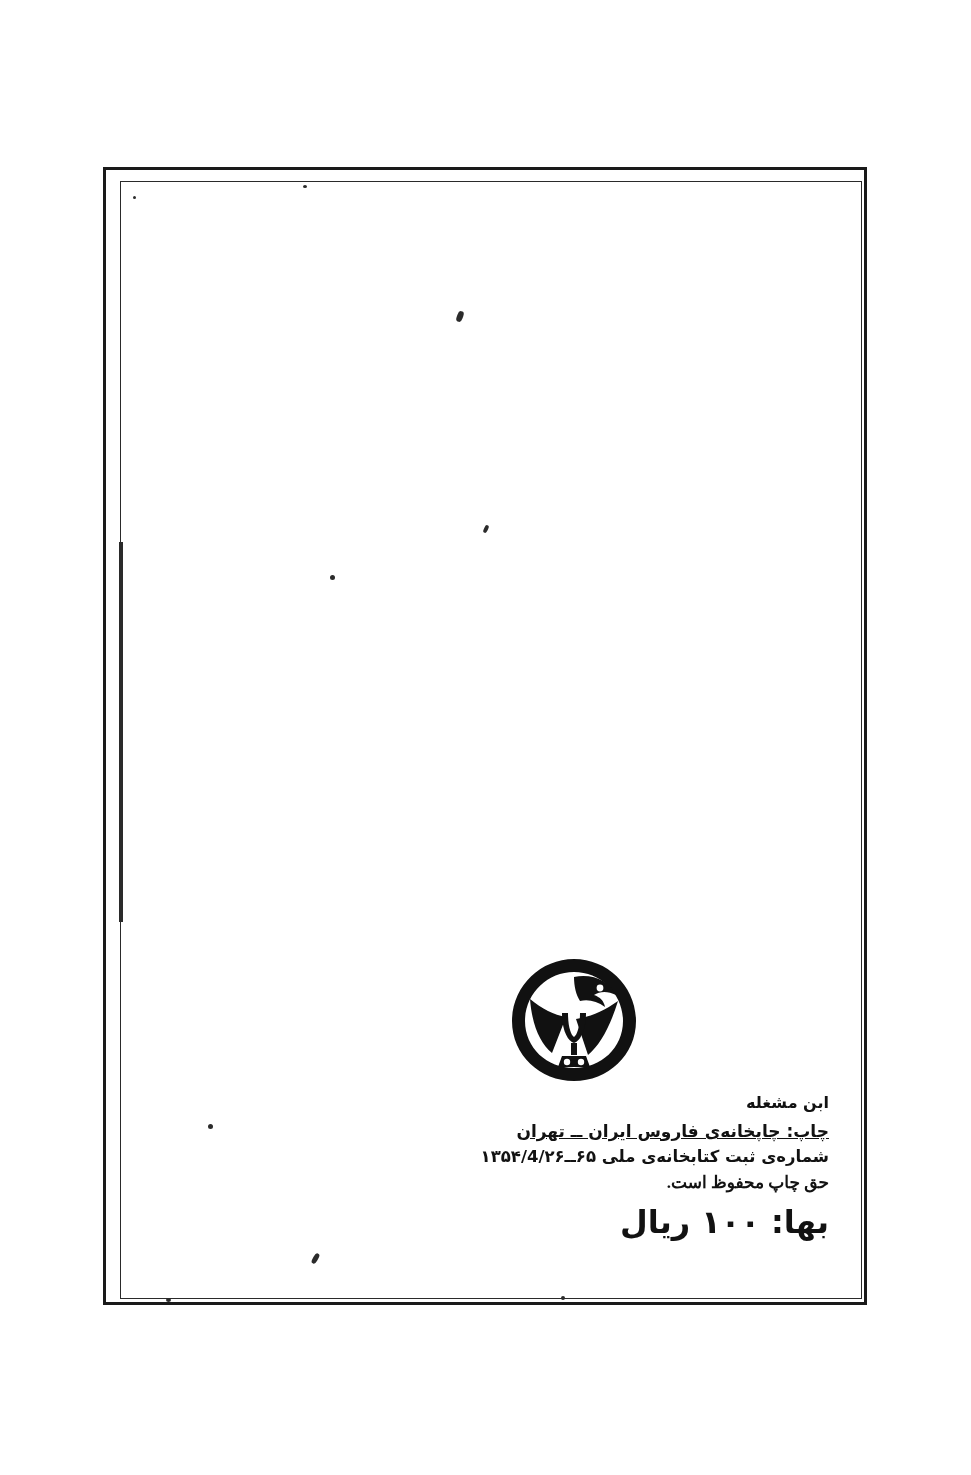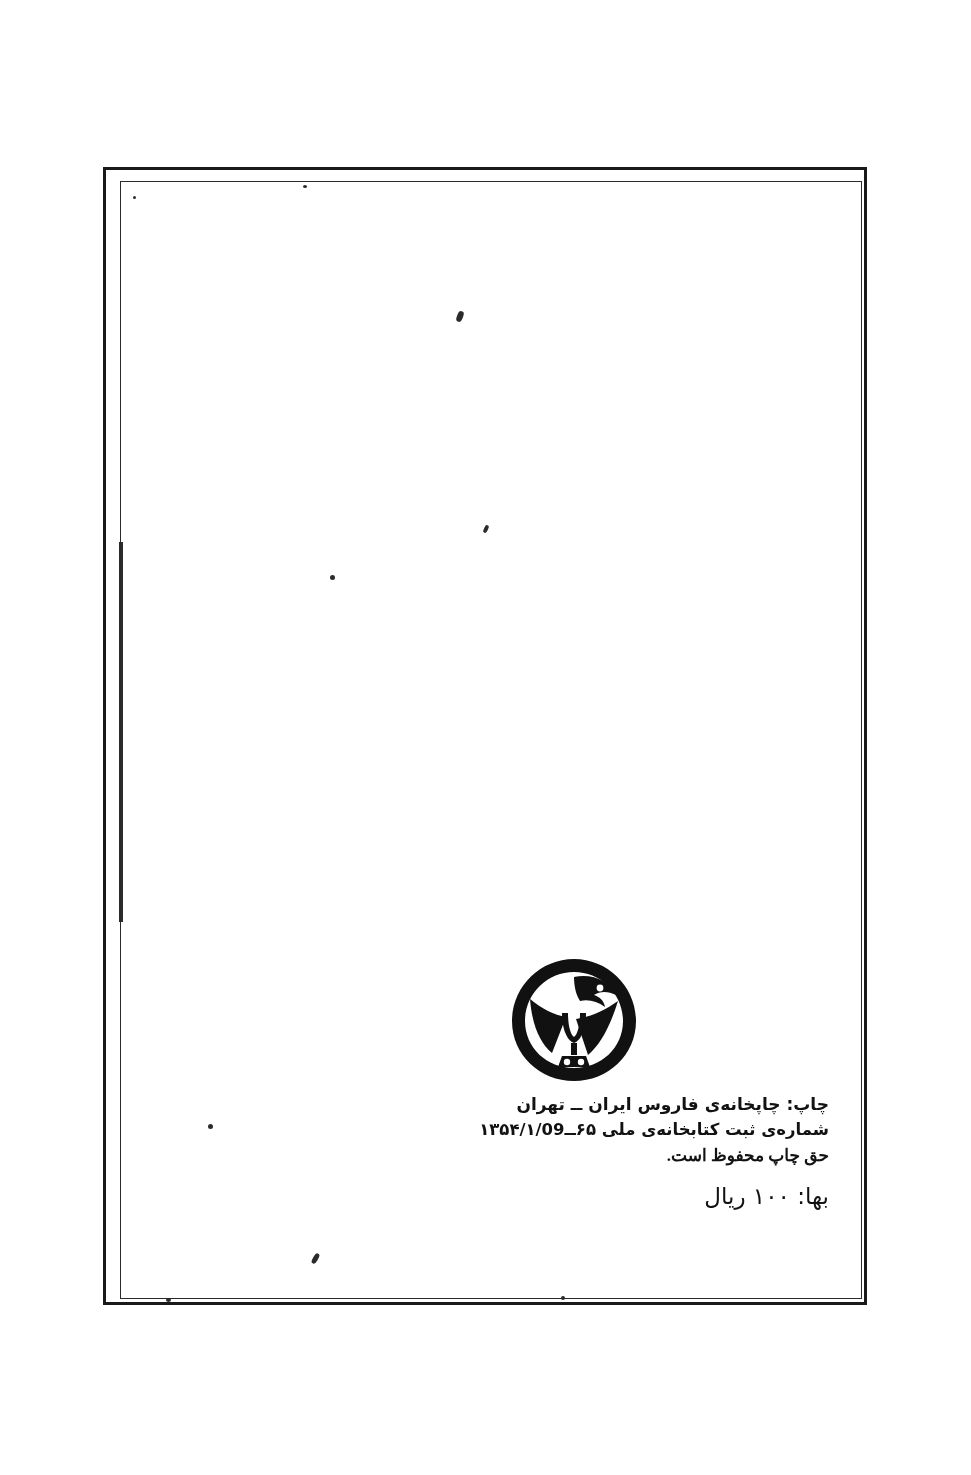--- a/index.html
+++ b/index.html
@@ -88,32 +88,33 @@
     line-height: 1.55;
     white-space: nowrap;
     letter-spacing: 0px;
   }
   .author-line {
     font-size: 16px;
     margin-bottom: 2px;
   }
   .imprint-line {
     font-size: 17px;
+    text-decoration: underline;
   }
   .registry-line {
     font-size: 16.5px;
   }
   .rights-line {
     font-size: 17px;
     font-family: Liberation Serif, serif;
   }
   .price-line {
-    font-size: 23px;
-    font-weight: 400;
-    margin-top: 10px;
+    font-size: 32px;
+    font-weight: 700;
+    margin-top: 2px;
   }
 </style>
 </head>
 <body>
 
 <div id="page-scan">
 
   <div class="frame-outer"></div>
   <div class="frame-inner"></div>
 
@@ -145,19 +146,20 @@
         <path d="M58 58 C58 76 64 86 70 88 C76 86 82 76 82 58 L76 58 C76 72 73 80 70 82
                  C67 80 64 72 64 58 Z" fill="#111111"></path>
 
         <path d="M67 88 L73 88 L73 100 L67 100 Z" fill="#111111"></path>
         <path d="M58 101 L82 101 L86 112 L54 112 Z" fill="#111111"></path>
         <circle cx="63" cy="107" r="3.2" fill="#ffffff"></circle>
         <circle cx="77" cy="107" r="3.2" fill="#ffffff"></circle>
       </svg>
     </div>
 
+    <div class="colophon-line author-line">ابن مشغله</div>
     <div class="colophon-line imprint-line">چاپ: چاپخانه‌ی فاروس ایران ــ تهران</div>
-    <div class="colophon-line registry-line">شماره‌ی ثبت کتابخانه‌ی ملی ۶۵ــ۱۳۵۴/۱/09</div>
+    <div class="colophon-line registry-line">شماره‌ی ثبت کتابخانه‌ی ملی ۶۵ــ۱۳۵۴/4/۲۶</div>
     <div class="colophon-line rights-line">حق چاپ محفوظ است.</div>
     <div class="colophon-line price-line">بها: ۱۰۰ ریال</div>
 
   </div>
 </div>
 
 </body></html>

